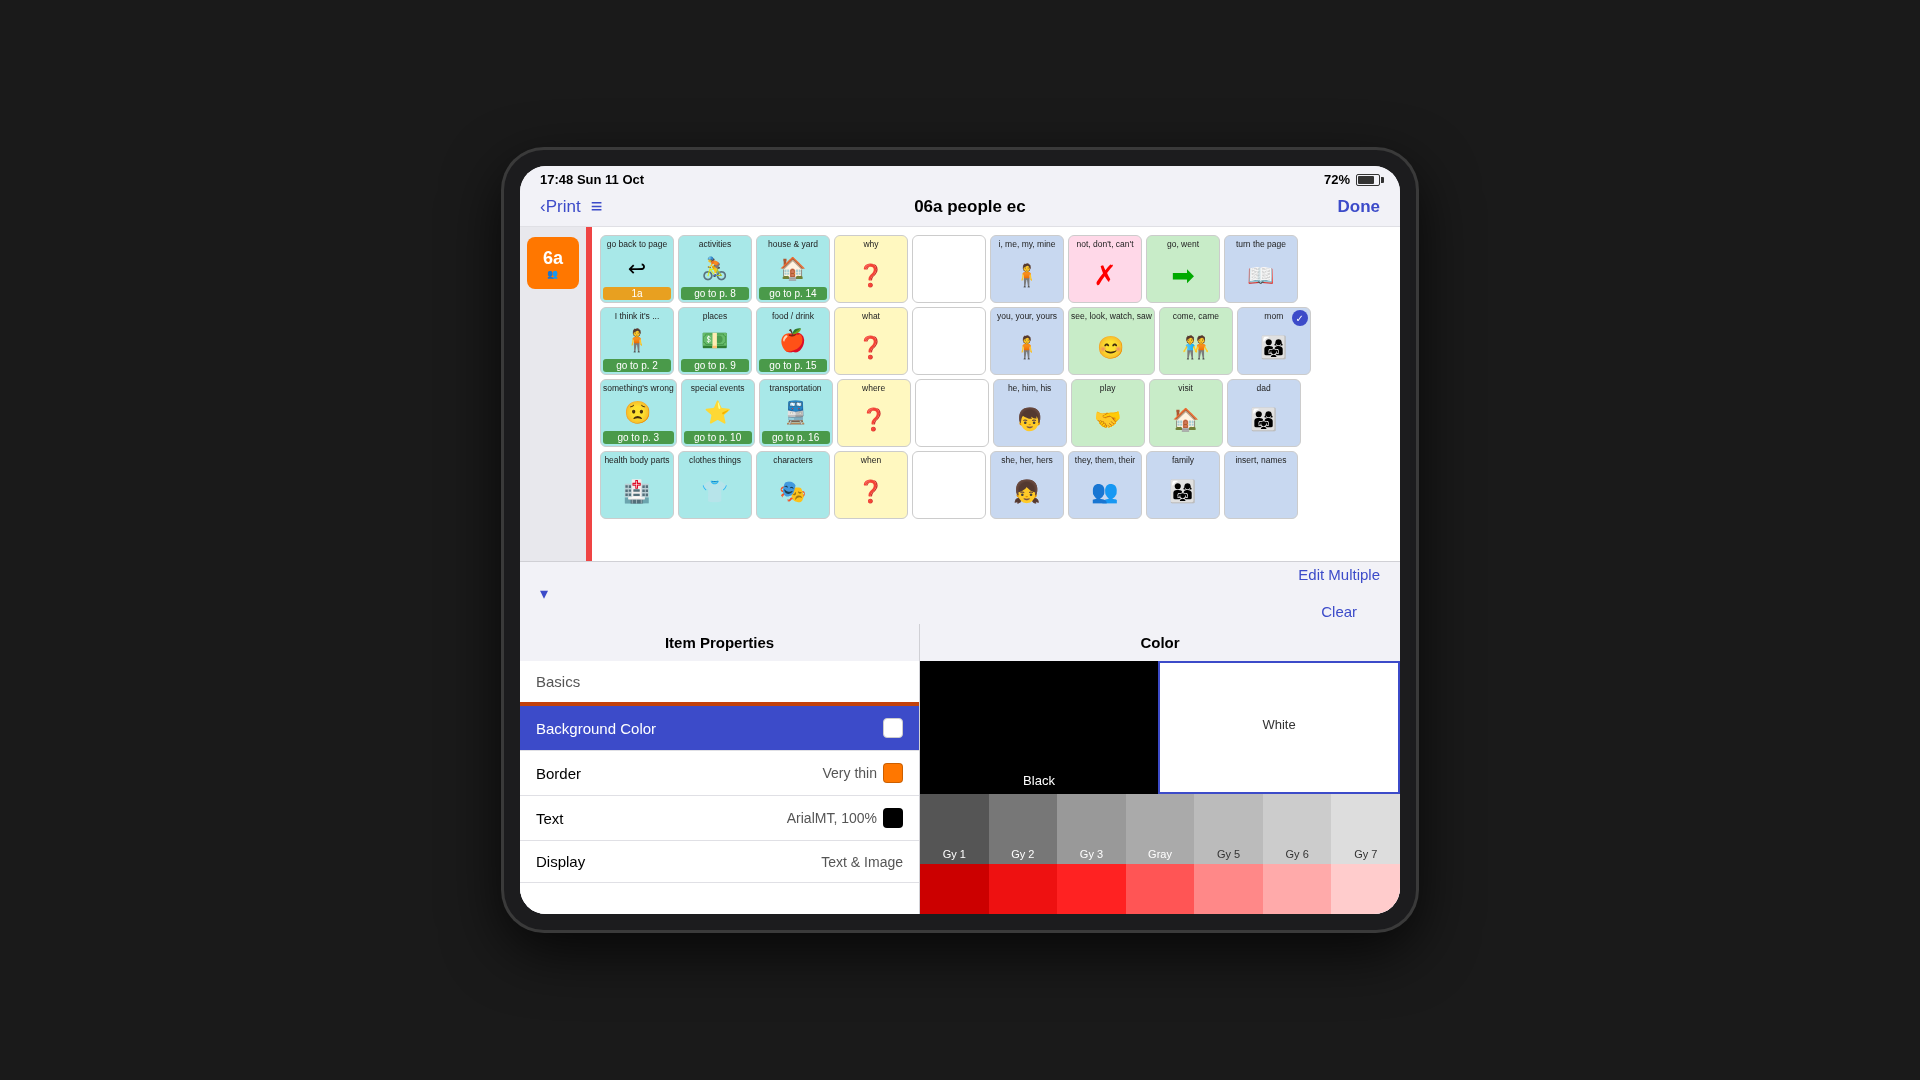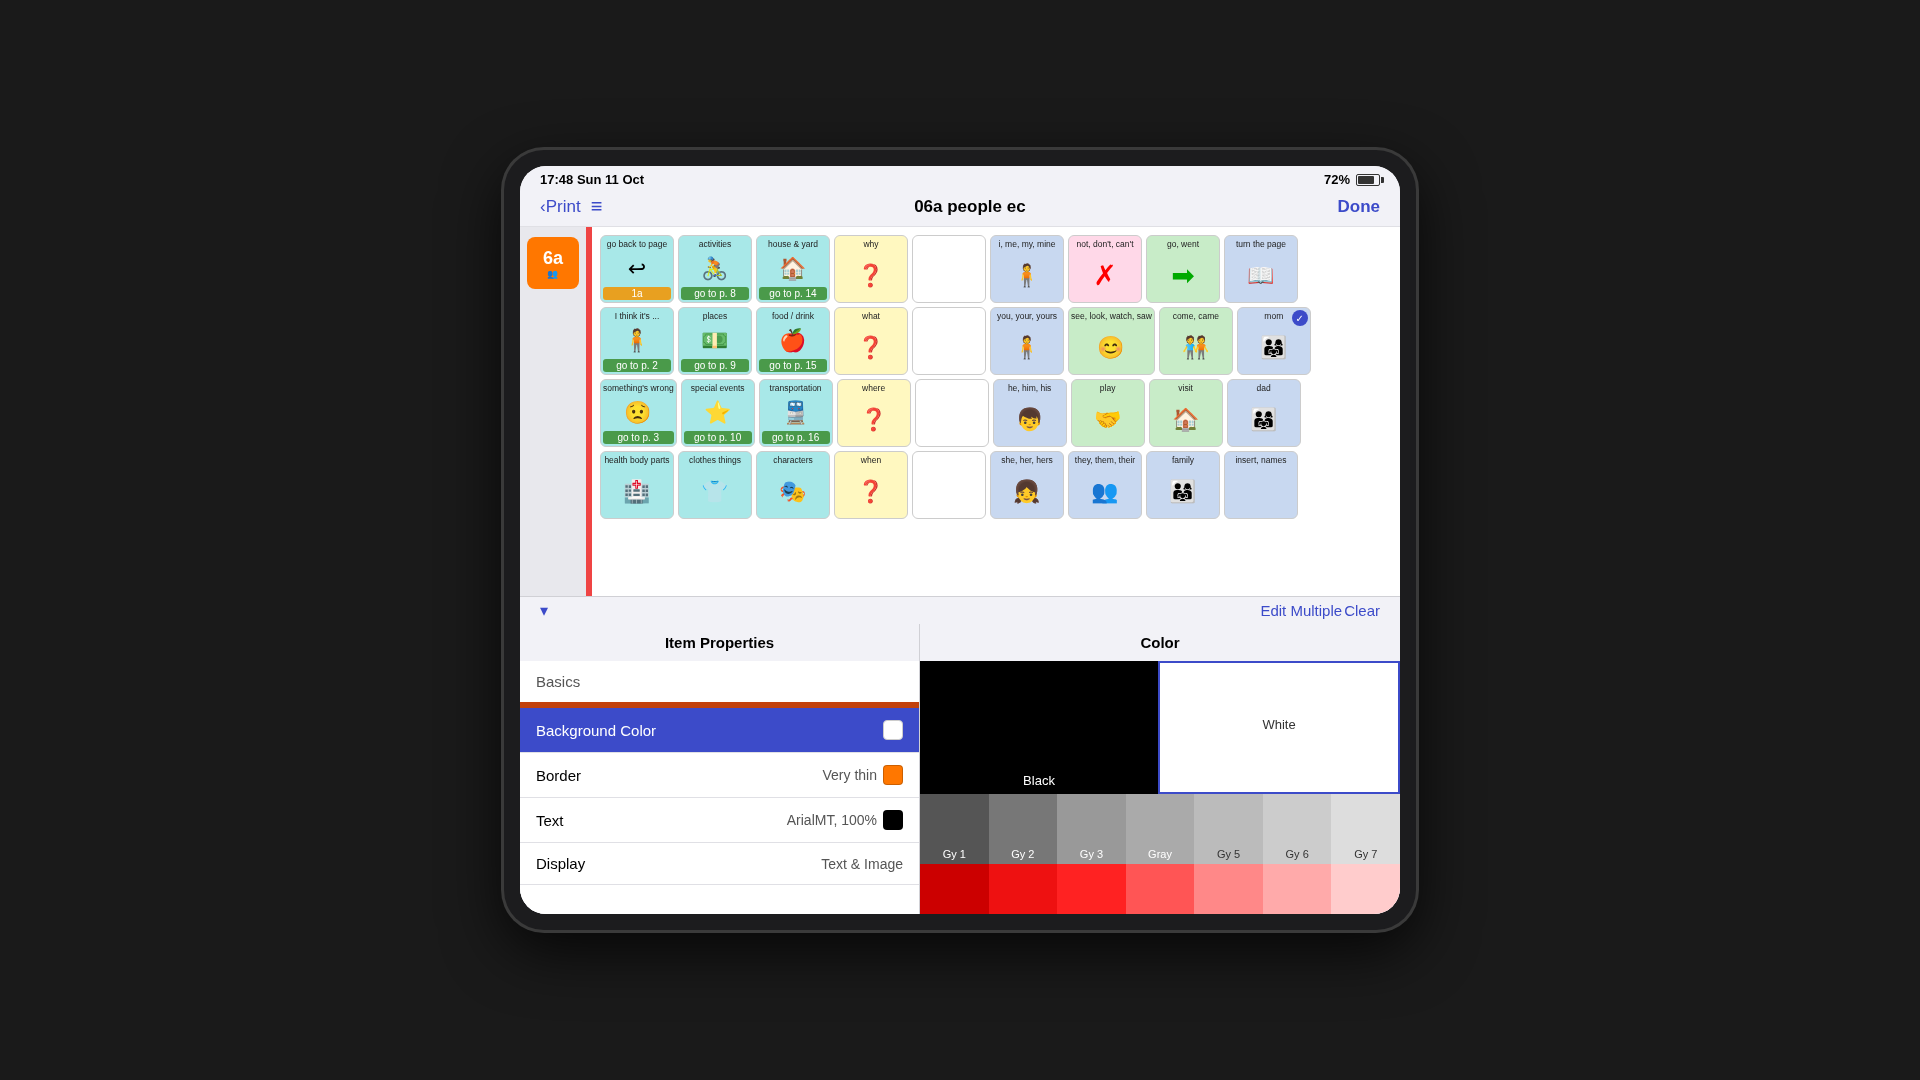--- a/index.html
+++ b/index.html
@@ -219,21 +219,22 @@
     }
     .collapse-btn {
       color: #3c4bc9;
       font-size: 16px;
       cursor: pointer;
       background: none;
       border: none;
     }
     .edit-actions {
       display: flex;
-      gap: 2px;
+      gap: 20px;
+      flex-direction: column;
     }
     .edit-btn {
       color: #3c4bc9;
       font-size: 15px;
       cursor: pointer;
       background: none;
       border: none;
     }
     
     .properties-section {
@@ -292,21 +293,21 @@
     .color-swatch {
       width: 20px;
       height: 20px;
       border-radius: 4px;
       border: 1px solid rgba(0,0,0,0.2);
     }
     .prop-basics {
       padding: 12px 16px;
       font-size: 15px;
       color: #555;
-      border-bottom: 6px solid #c2410c;
+      border-bottom: 4px solid #c2410c;
     }
     
     .color-panel {
       flex: 1;
       display: flex;
       flex-direction: column;
     }
     .color-grid {
       flex: 1;
       display: flex;

